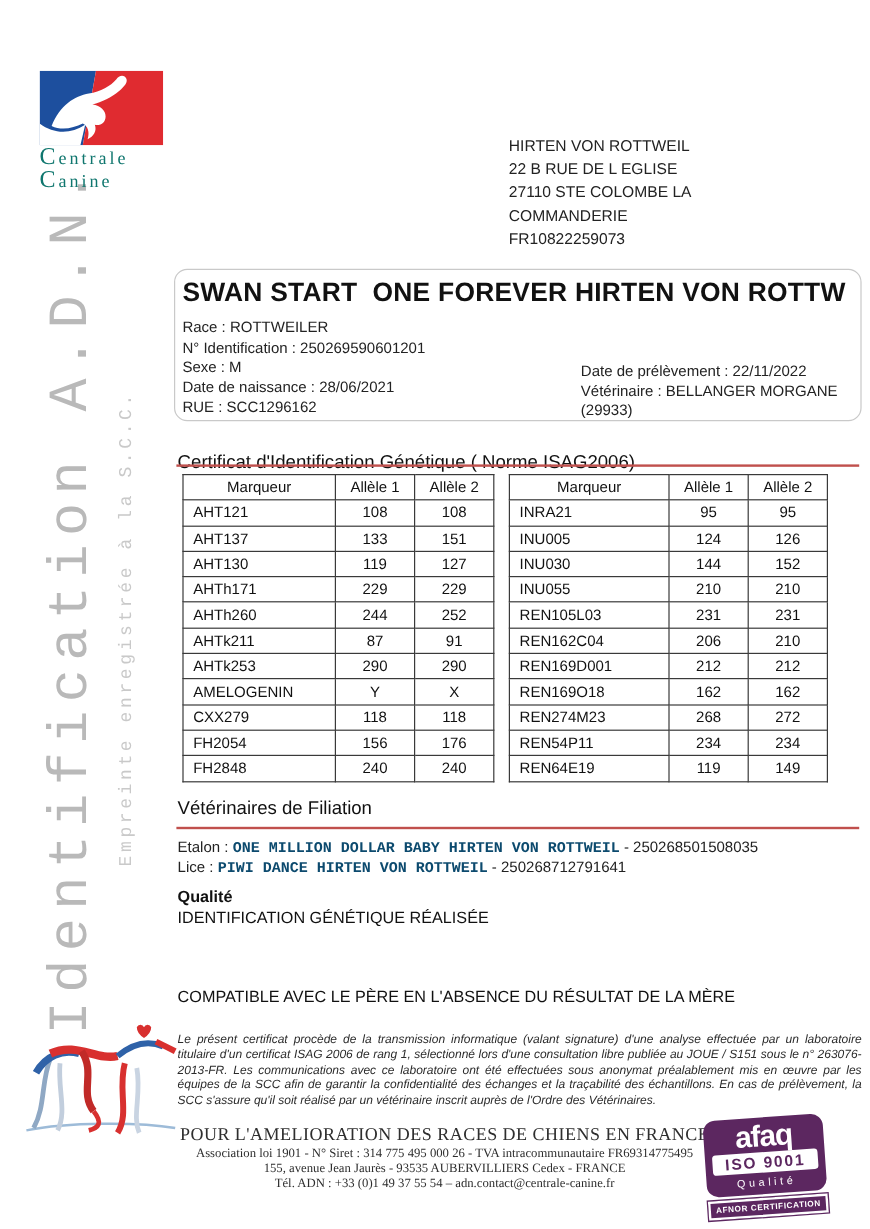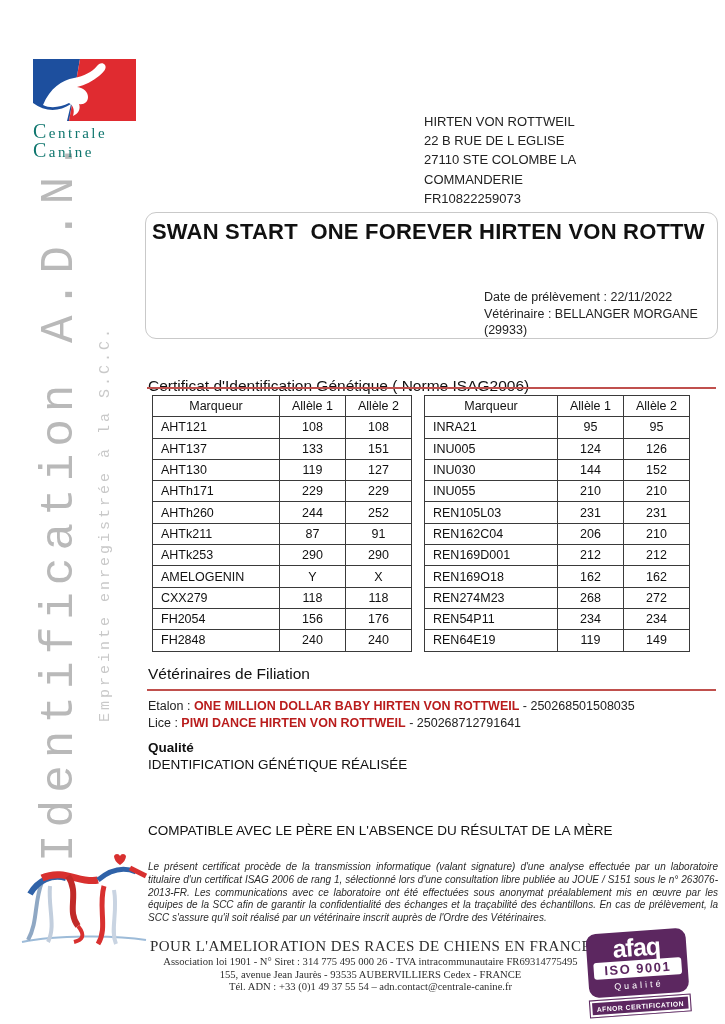--- a/index.html
+++ b/index.html
@@ -13,21 +13,21 @@
   .wm-large{left:34px;top:862px;font-size:46px;letter-spacing:7px;color:#b9b9b9;}
   .wm-small{left:97px;top:722px;font-size:15px;letter-spacing:3px;color:#c9c9c9;}
   
   .logo-flag{position:absolute;left:33px;top:59px;width:103px;height:62px;}
   .logo-text{position:absolute;left:33px;top:123px;font-family:"Liberation Serif",serif;
              color:#0f766e;font-size:15px;line-height:17px;letter-spacing:2.5px;}
   .logo-text div::first-letter{font-size:20px;}
   
   .recipient{position:absolute;left:385px;top:112px;font-size:13px;line-height:19.2px;color:#222;margin-left:39px;}
   
-  .title-card{position:absolute;left:145px;top:212px;width:571px;height:125px;
+  .title-card{position:absolute;left:145px;top:224px;width:571px;height:125px;
               border:1px solid #c9c9c9;border-radius:11px;overflow:hidden;background:#fff;}
   .dog-title{position:absolute;left:6px;top:6px;font-size:22px;font-weight:bold;
              white-space:pre;letter-spacing:0.2px;color:#111;}
   .info-col{position:absolute;top:40px;font-size:12.5px;line-height:16.6px;color:#222;}
   .info-left{left:6px;width:320px;}
   .info-right{left:338px;width:230px;margin-top:36px;}
   
   .sec-heading{position:absolute;left:148px;font-size:15.5px;color:#111;}
   .red-line{position:absolute;left:147px;width:569px;height:2px;background:#c0504d;}
   
@@ -35,21 +35,21 @@
   .gtable th,.gtable td{border:1px solid #3a3a3a;height:20.3px;padding:0 4px;text-align:center;font-weight:normal;}
   .gtable td:first-child{text-align:left;padding-left:8px;}
   #table-left{left:152px;top:395px;}
   #table-right{left:424px;top:395px;}
   #table-left th:nth-child(1){width:118px;}
   #table-left th:nth-child(2),#table-left th:nth-child(3){width:57px;}
   #table-right th:nth-child(1){width:124px;}
   #table-right th:nth-child(2),#table-right th:nth-child(3){width:57px;}
   
   .fil-line{position:absolute;left:148px;font-size:12.5px;color:#222;}
-  .fil-line b{color:#b91c1c;}
+  .fil-line b{color:#0c4a6e;font-family:Liberation Mono, monospace;}
   .result-label{position:absolute;left:148px;top:740px;font-size:13.5px;font-weight:bold;color:#111;}
   .result-line{position:absolute;left:148px;font-size:13.5px;color:#111;}
   
   .legal{position:absolute;left:148px;top:861px;width:570px;font-size:10px;font-style:italic;
          line-height:12.8px;text-align:justify;color:#2b2b2b;}
   
   .footer{position:absolute;left:138px;top:938px;width:465px;text-align:center;
           font-family:"Liberation Serif",serif;color:#2e2e2e;}
   .footer-l1{font-size:15px;letter-spacing:0.4px;margin-bottom:1px;}
   .footer-sm{font-size:10.6px;line-height:12.6px;}
@@ -87,20 +87,27 @@
   <div class="recipient">
       <div>HIRTEN VON ROTTWEIL</div>
       <div>22 B RUE DE L EGLISE</div>
       <div>27110 STE COLOMBE LA</div>
       <div>COMMANDERIE</div>
       <div>FR10822259073</div>
     </div>
 
   <div class="title-card">
     <div class="dog-title">SWAN START  ONE FOREVER HIRTEN VON ROTTW</div>
+    <div class="info-col info-left">
+        <div>Race : ROTTWEILER</div>
+        <div>N° Identification : 250269590601201</div>
+        <div>Sexe : M</div>
+        <div>Date de naissance : 28/06/2021</div>
+        <div>RUE : SCC1296162</div>
+      </div>
     <div class="info-col info-right">
         <div>Date de prélèvement : 22/11/2022</div>
         <div>Vétérinaire : BELLANGER MORGANE</div>
         <div>(29933)</div>
         <div>Laboratoire : EUROFINS</div>
         <div>Date de résultat : 21/01/2023</div>
       </div>
   </div>
 
   <div class="sec-heading" style="top:377px;text-align:right;">Certificat d'Identification Génétique ( Norme ISAG2006)</div>

